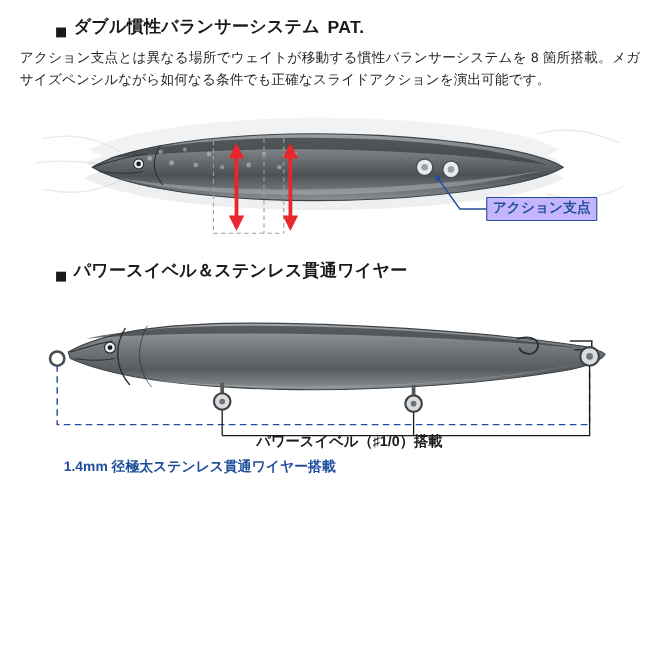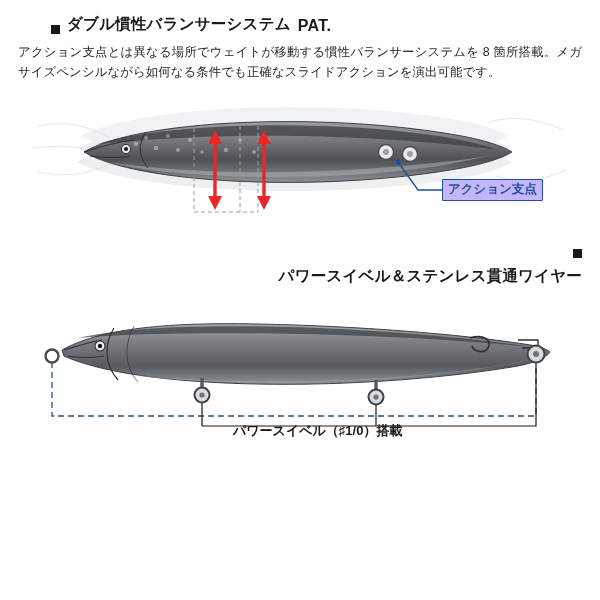--- a/index.html
+++ b/index.html
@@ -201,21 +201,21 @@
         <path d="M380 76 L400 104 L424 104" fill="none" stroke="#1f4e9c" stroke-width="1.3"></path>
         <circle cx="380" cy="76" r="2.4" fill="#1f4e9c"></circle>
       </g>
     </svg>
 
     <div class="callout callout-box" style="left:424px; top:93px;">
       <span>アクション支点</span>
     </div>
   </div>
 
-  <div class="section-heading" style="margin-top:24px;flex-direction:column;">
+  <div class="section-heading" style="margin-top:10px;">
     <span class="bullet-square"></span>
     <span>パワースイベル＆ステンレス貫通ワイヤー</span>
   </div>
 
 
   <div class="fig2">
     <svg width="564" height="170" viewBox="0 0 564 170">
       <defs>
         <linearGradient id="bodyGrad2" x1="0" y1="0" x2="0" y2="1">
           <stop offset="0%" stop-color="#a3a8ac"></stop>
@@ -271,15 +271,18 @@
         <path d="M184 109 L184 132"></path>
         <path d="M358 111 L358 132"></path>
         <path d="M518 69 L518 132 L184 132"></path>
       </g>
     </svg>
 
     <div class="cap-black" style="left:215px; top:128px;">
       <span>パワースイベル（♯1/0）搭載</span>
     </div>
 
+    <div class="cap-blue" style="left:40px; top:152px;">
+      <span>1.4mm 径極太ステンレス貫通ワイヤー搭載</span>
+    </div>
   </div>
 
 </div>
 
 </body></html>

